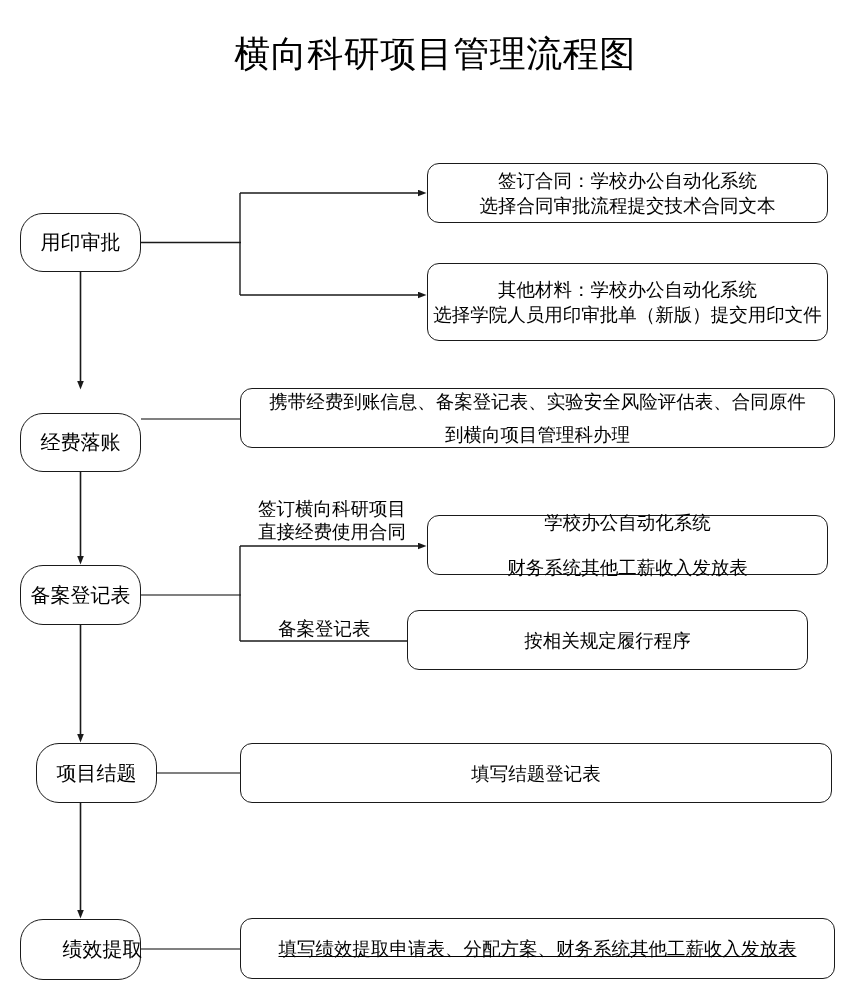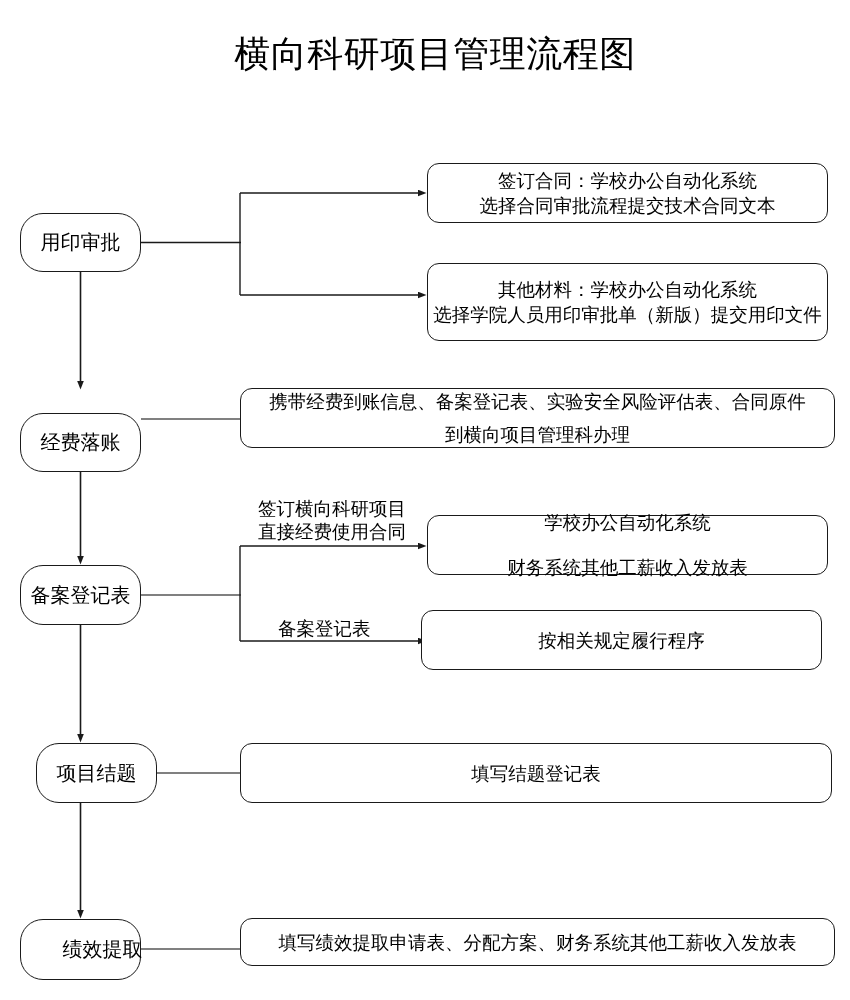--- a/index.html
+++ b/index.html
@@ -143,29 +143,29 @@
   <div class="detail-box" style="left:240px;top:388px;width:595px;height:60px;gap:8px;">
     <div class="ln">携带经费到账信息、备案登记表、实验安全风险评估表、合同原件</div>
     <div class="ln">到横向项目管理科办理</div>
   </div>
 
   <div class="detail-box" style="left:427px;top:515px;width:401px;height:60px;gap:20px;">
     <div class="ln">学校办公自动化系统</div>
     <div class="ln">财务系统其他工薪收入发放表</div>
   </div>
 
-  <div class="detail-box" style="left:421px;top:610px;width:401px;height:60px;">
+  <div class="detail-box" style="left:407px;top:610px;width:401px;height:60px;">
     <div class="ln">按相关规定履行程序</div>
   </div>
 
   <div class="detail-box" style="left:240px;top:743px;width:592px;height:60px;">
     <div class="ln">填写结题登记表</div>
   </div>
 
-  <div class="detail-box" style="left:240px;top:918px;width:595px;height:48px;">
+  <div class="detail-box" style="left:240px;top:918px;width:595px;height:61px;text-decoration:underline;">
     <div class="ln">填写绩效提取申请表、分配方案、财务系统其他工薪收入发放表</div>
   </div>
 
   <div class="branch-label" style="left:258px;top:497px;">
     <div>签订横向科研项目</div>
     <div>直接经费使用合同</div>
   </div>
   <div class="branch-label" style="left:278px;top:617px;">
     <div>备案登记表</div>
   </div>

